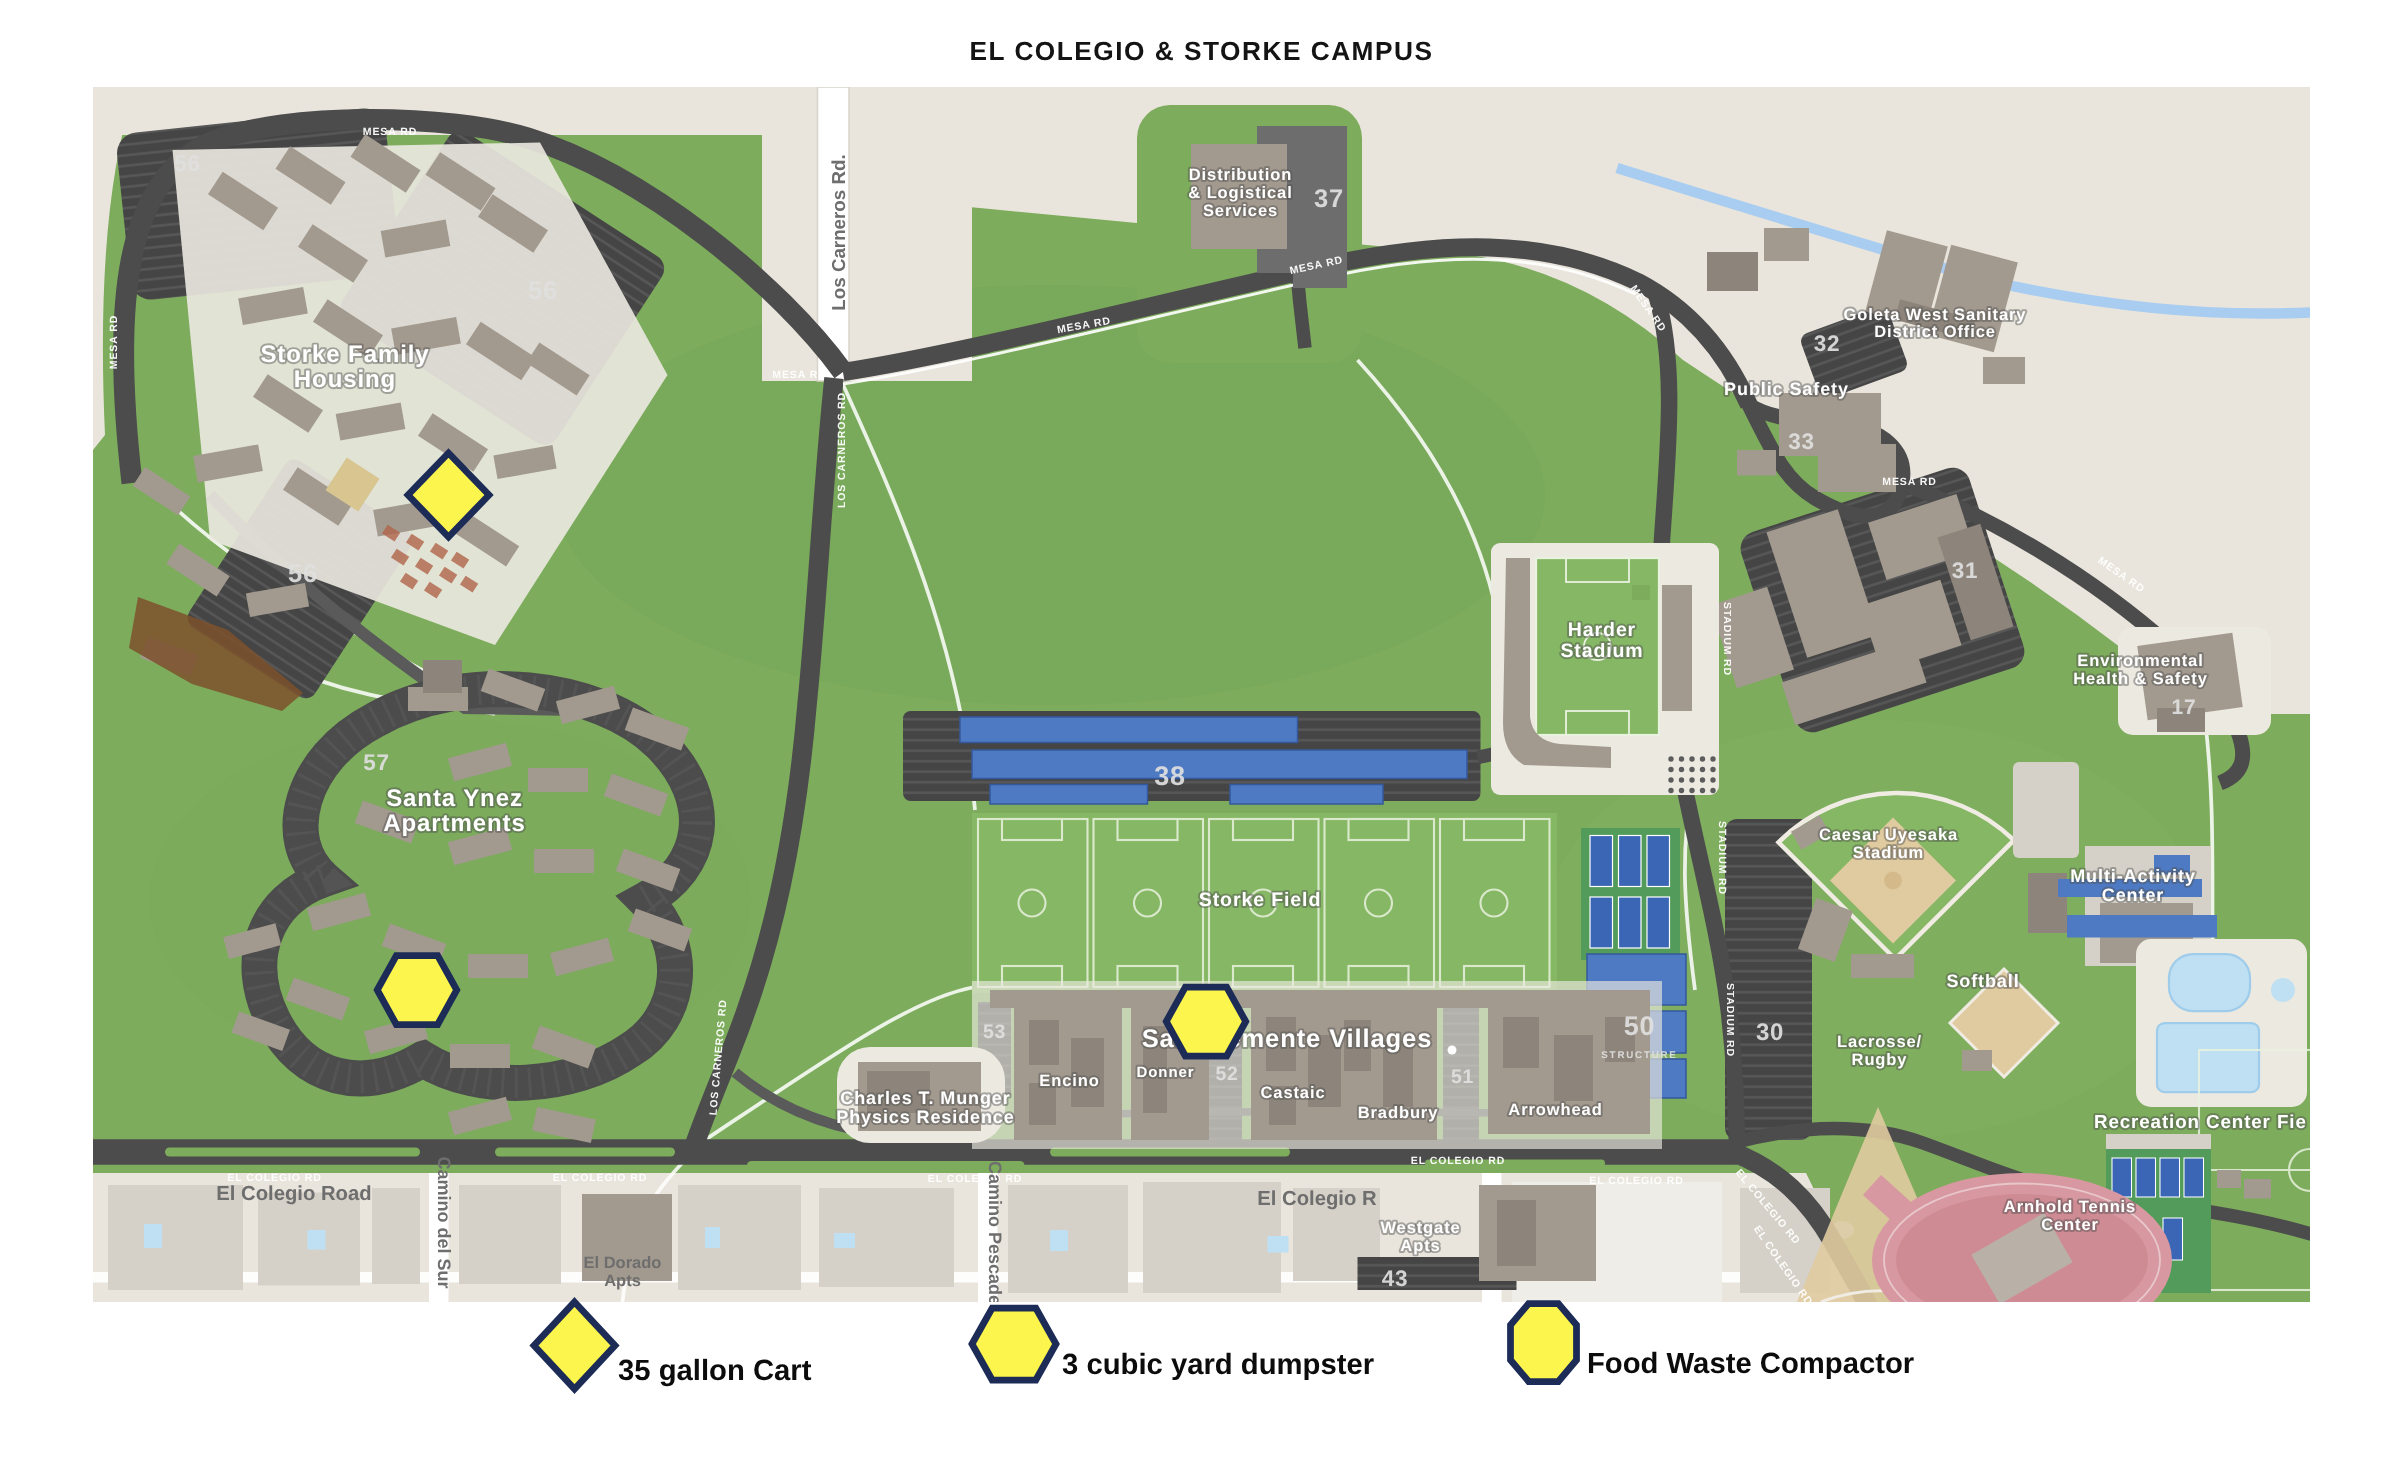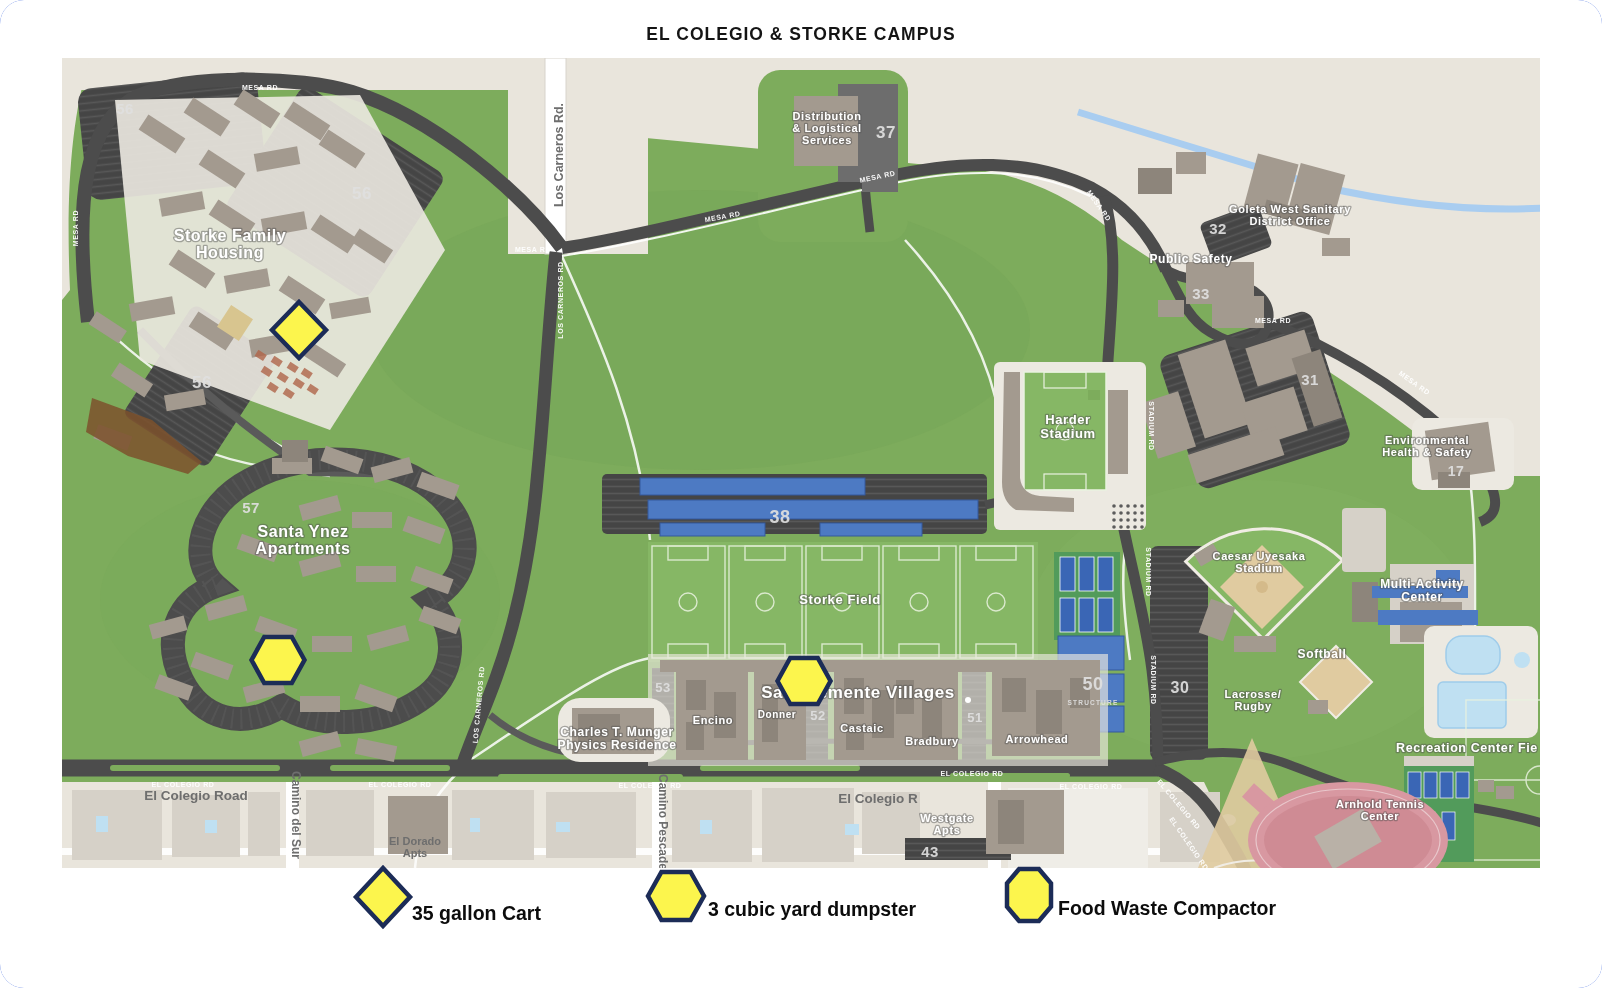--- a/index.html
+++ b/index.html
@@ -1,17 +1,17 @@
 <!DOCTYPE html>
 <html style="--background: #ffffff; --campus_green: #7dac5c; --field_green: #86b765; --offcampus_beige: #e9e5dc; --road_dark: #4c4c4c; --road_medium: #5a5a5a; --parking_dark: #454545; --building_taupe: #a39a8f; --building_dark: #8d857b; --building_light: #d6d1c8; --pad_light: #ece9e1; --solar_blue: #4d7ac3; --court_blue: #3a66b5; --court_pad_green: #529b5b; --pool_blue: #bfe0f2; --creek_blue: #a9cdf0; --track_pink: #d898a1; --sand_tan: #e0cba0; --dirt_brown: #7d512c; --garden_red: #b0654a; --marker_yellow: #fcf54d; --marker_navy: #1c2c57; --label_white: #ffffff; --label_gray: #6e6e6e; --number_gray: #e0e0e0; --text_dark: #141414;"><head>
 <meta charset="utf-8">
 <style>
   html,body{margin:0;padding:0;background:#fff;}
   body{font-family:"Liberation Sans","DejaVu Sans",sans-serif;}
-  #stage{position:relative;width:1602px;height:988px;background:#1d4ed8;overflow:hidden;border-radius:24px;}
+  #stage{position:relative;width:1602px;height:988px;background:#1d4ed8;overflow:hidden;}
   svg{display:block;}
   text{font-family:"Liberation Sans","DejaVu Sans",sans-serif;}
   .map-title{font-weight:bold;letter-spacing:1px;}
   .halo{paint-order:stroke;stroke:rgba(80,80,80,0.45);stroke-width:2.6px;stroke-linejoin:round;}
   .roadlbl{font-weight:bold;letter-spacing:0.6px;}
   .legend-text{font-weight:bold;}
 </style>
 </head>
 <body>
 

